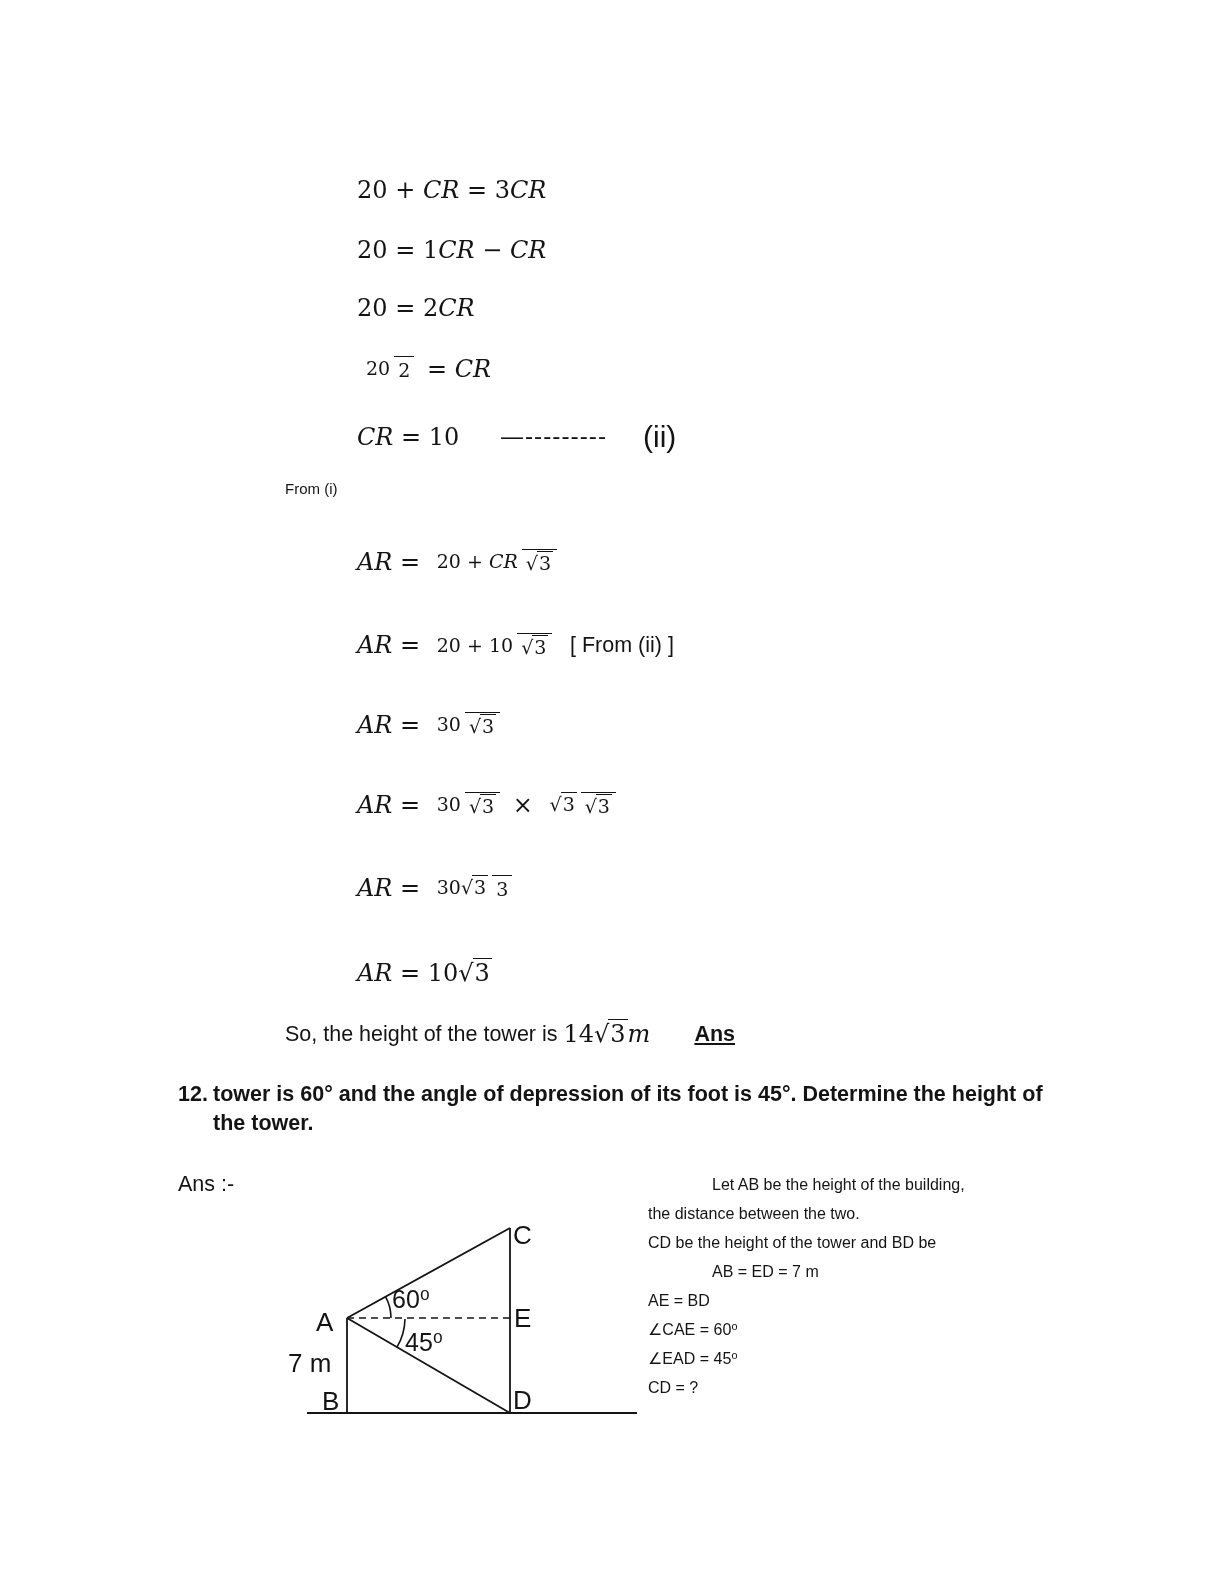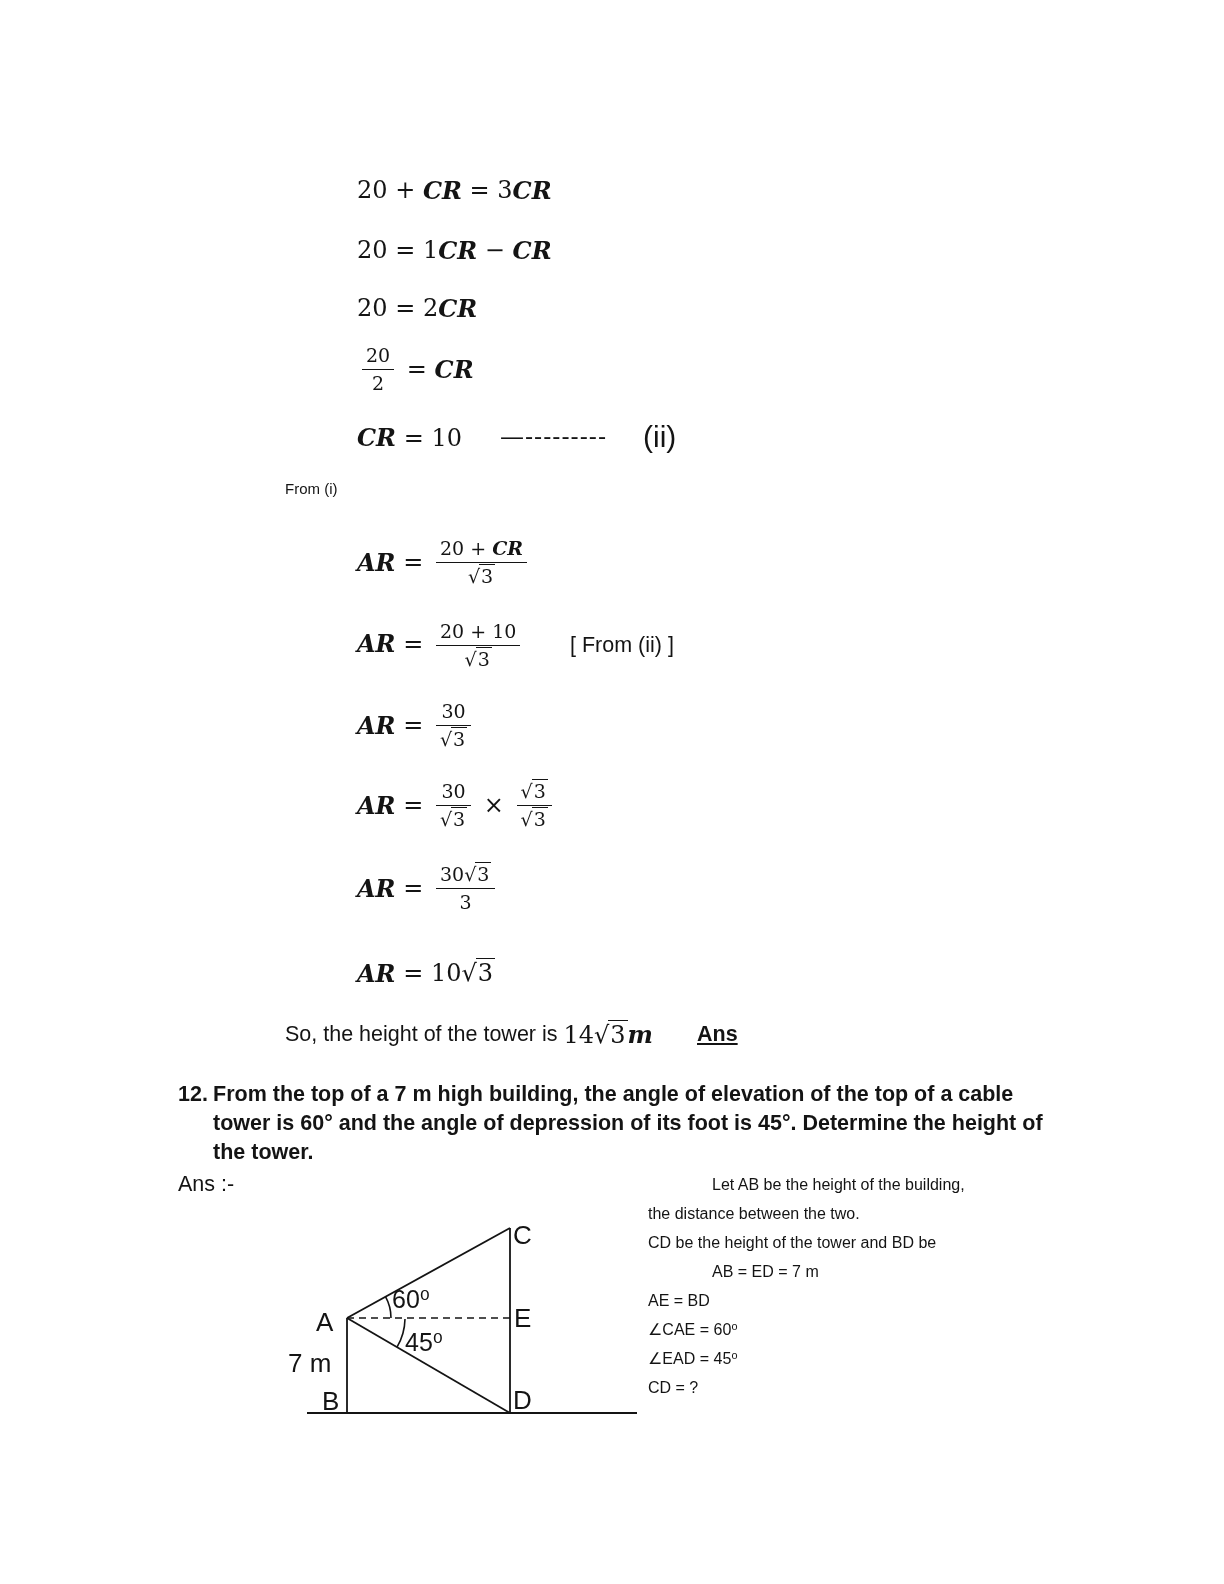--- a/index.html
+++ b/index.html
@@ -5,24 +5,24 @@
   html,body{margin:0;padding:0;background:#ffffff;}
   .page{
     position:relative;width:1224px;height:1584px;background:#ffffff;
     font-family:"Liberation Sans","DejaVu Sans",sans-serif;color:#141414;overflow:hidden;
   }
   
   .eq{
     position:absolute;left:357px;height:56px;display:flex;align-items:center;
     font-family:"DejaVu Serif","Liberation Serif",serif;font-size:24px;white-space:pre;
   }
-  .m-it{font-style:italic;font-weight:bold;}
+  .m-it{font-style:italic;}
   .m-up{font-style:normal;}
   .frac{
-    display:inline-flex;flex-direction:column;align-items:center;vertical-align:middle;
+    display:inline-flex;flex-direction:row;align-items:center;vertical-align:middle;
     font-size:19px;margin:0 5px;line-height:1.3;
   }
   .frac .fnum{display:block;padding:0 4px 1px;white-space:pre;}
   .frac .fden{display:block;border-top:1.6px solid #141414;padding:1px 4px 0;align-self:stretch;text-align:center;white-space:pre;}
   .sq{white-space:nowrap;}
   .sq .sqv{border-top:1.6px solid #141414;padding:0 2px;margin-left:-1px;}
   .eq-dash{position:absolute;left:143px;top:50%;transform:translateY(-50%);letter-spacing:1px;}
   .eq-tag{position:absolute;left:286px;top:50%;transform:translateY(-50%);font-family:"Liberation Sans","DejaVu Sans",sans-serif;font-size:30px;}
   .eq-note{position:absolute;left:213px;top:50%;transform:translateY(-50%);font-family:"Liberation Sans","DejaVu Sans",sans-serif;font-size:21.5px;}
   
@@ -72,21 +72,20 @@
   <div class="eq" style="top:945px"><span class="m-it">AR</span><span class="m-up"> = 10</span><span class="sq">√<span class="sqv">3</span></span></div>
 
   <div class="summary">
     <span>So, the height of the tower is </span><span class="smath"><span class="m-up">14</span><span class="sq">√<span class="sqv">3</span></span><span class="m-it">m</span></span>
     <span class="ans">Ans</span>
   </div>
 
   <div class="q12">
     <span class="qnum">12.</span>
     <div class="qlines">
-      <div>From the top of a 7 m high building, the angle of elevation of the top of a cable</div>
       <div>tower is 60° and the angle of depression of its foot is 45°. Determine the height of</div>
       <div>the tower.</div>
     </div>
   </div>
 
   <div class="ansprefix">Ans :-</div>
 
   <svg class="diagram" width="420" height="235" viewBox="0 0 420 235">
 
     <line x1="57" y1="215" x2="387" y2="215" stroke="#141414" stroke-width="1.8"></line>

